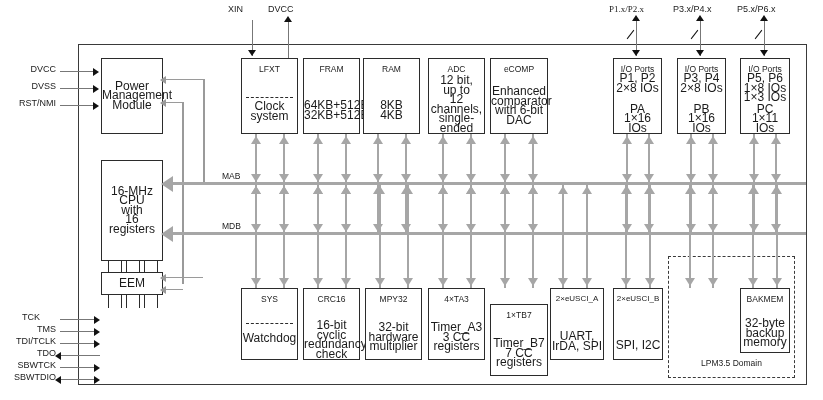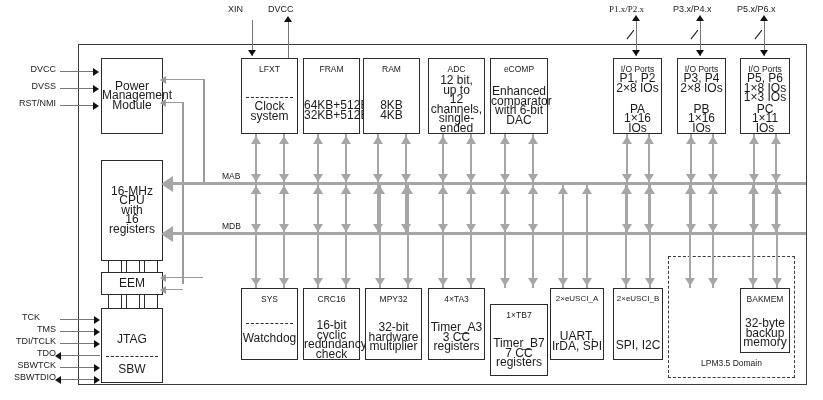--- a/index.html
+++ b/index.html
@@ -139,27 +139,20 @@
   </div>
   <div class="cpu-stub" style="left:108px;top:295px;width:12px;height:13px;"></div>
   <div class="cpu-stub" style="left:126px;top:295px;width:12px;height:13px;"></div>
   <div class="cpu-stub" style="left:144px;top:295px;width:12px;height:13px;"></div>
 
   <div class="thin" style="left:165px;top:277px;width:38px;height:1.4px;background:#9a9a9a;"></div>
   <div class="tri tri-ls" style="left:160px;top:274px;"></div>
   <div class="thin" style="left:165px;top:289px;width:18px;height:1.4px;background:#9a9a9a;"></div>
   <div class="tri tri-ls" style="left:160px;top:286px;"></div>
 
-  <div class="blk split" style="left:101px;top:308px;width:62px;height:75px;">
-    <div style="height:26px;"></div>
-    <div class="bd">JTAG</div>
-    <div class="sep" style="top:47px;"></div>
-    <div style="height:20px;"></div>
-    <div class="bd">SBW</div>
-  </div>
 
   <div class="gbus" style="left:172px;top:182px;width:634px;height:3.4px;"></div>
   <div class="gbus" style="left:172px;top:232px;width:634px;height:3.4px;"></div>
   <div class="tri tri-l" style="left:161px;top:175.7px;"></div>
   <div class="tri tri-l" style="left:161px;top:225.7px;"></div>
   <div class="bus-lbl" style="left:222px;top:171px;">MAB</div>
   <div class="bus-lbl" style="left:222px;top:221px;">MDB</div>
 
   <div class="blk split" style="left:241px;top:58px;width:57px;height:76px;">
     <div class="hd">LFXT</div>

